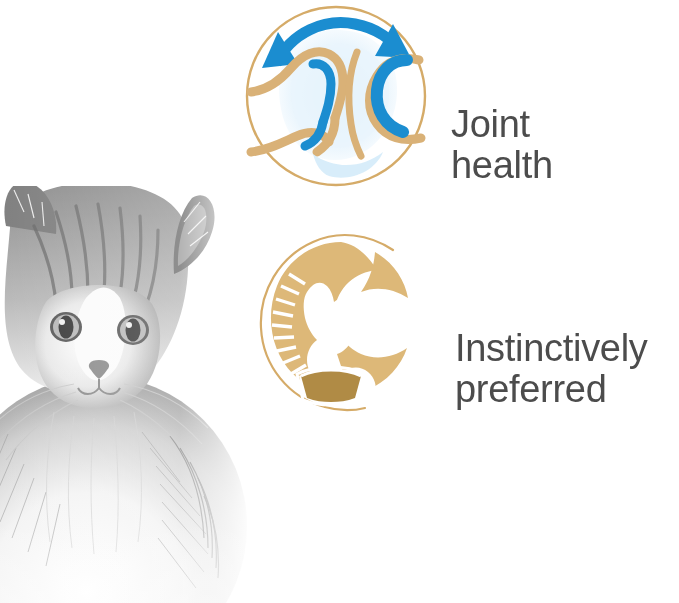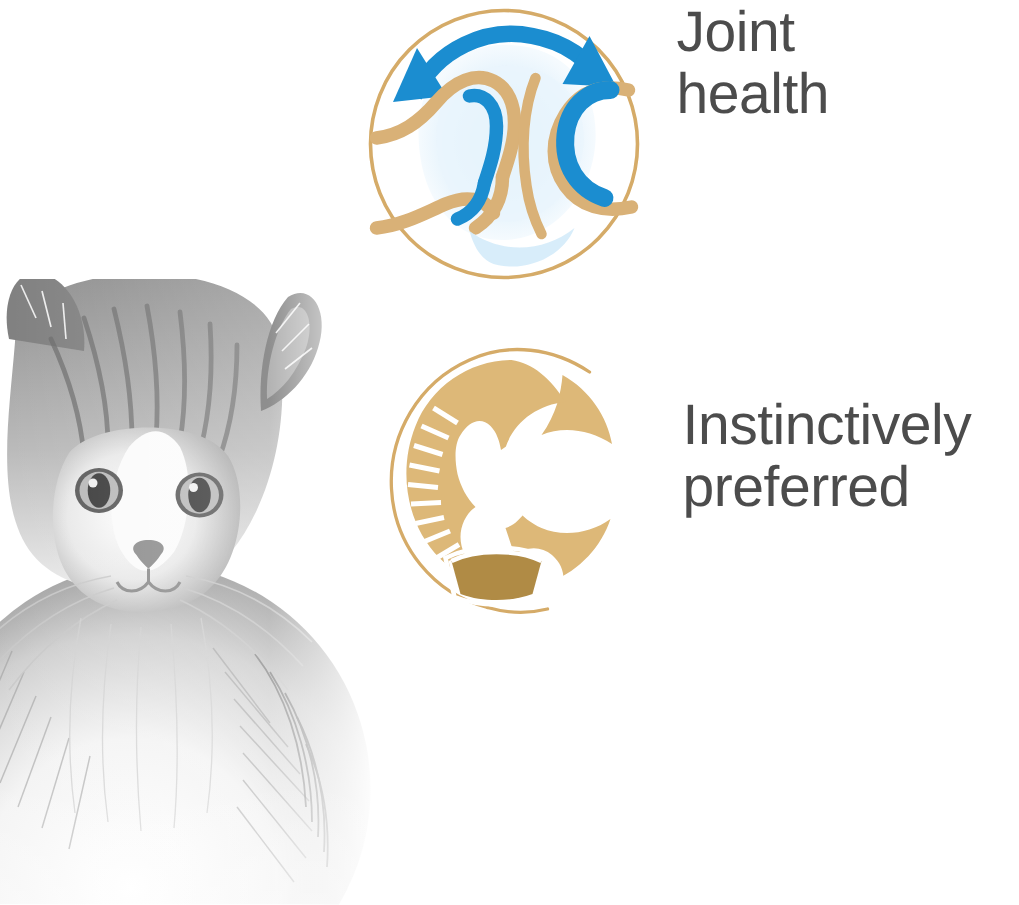--- a/index.html
+++ b/index.html
@@ -26,21 +26,21 @@
     width: 258px;
     height: 417px;
     overflow: hidden;
   }
   .cat-photo svg { display: block; }
 
   
   .benefit-row {
     position: absolute;
     display: flex;
-    align-items: flex-start;
+    align-items: flex-end;
   }
   #benefit-row-0 { left: 243px; top: 2px;   width: 436px; height: 188px; }
   #benefit-row-1 { left: 243px; top: 224px; width: 436px; height: 190px; }
 
   .benefit-icon {
     flex: 0 0 auto;
     width: 186px;
     height: 188px;
     position: relative;
   }

